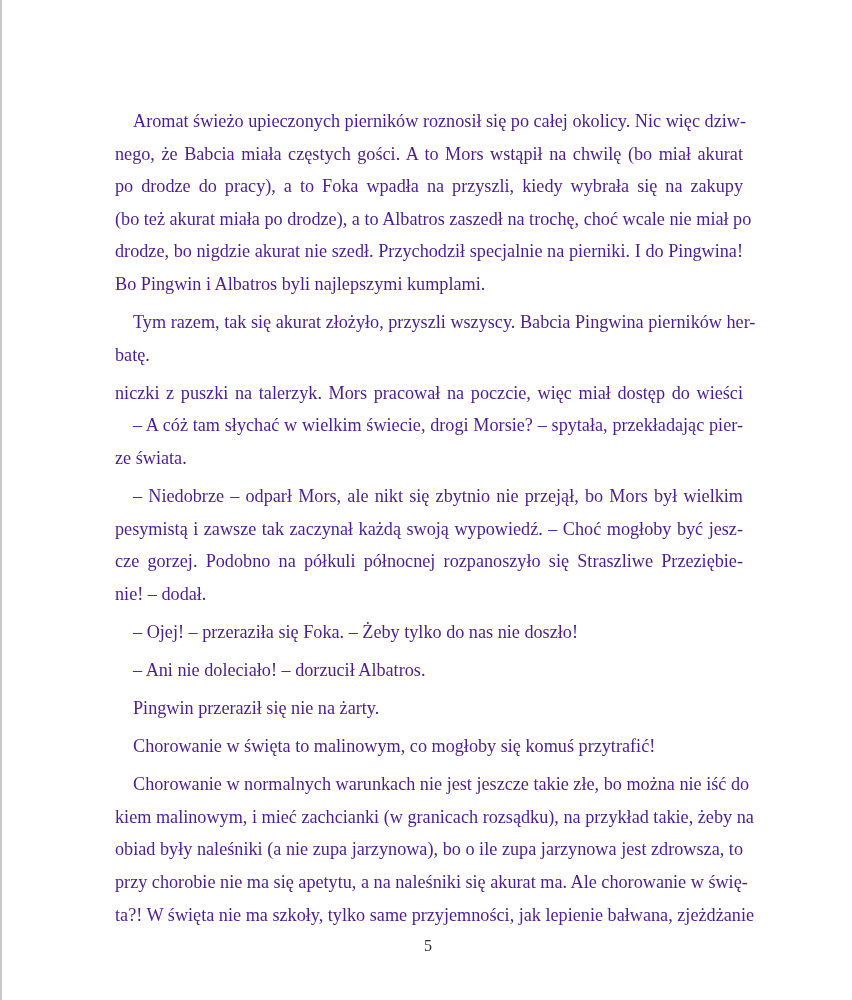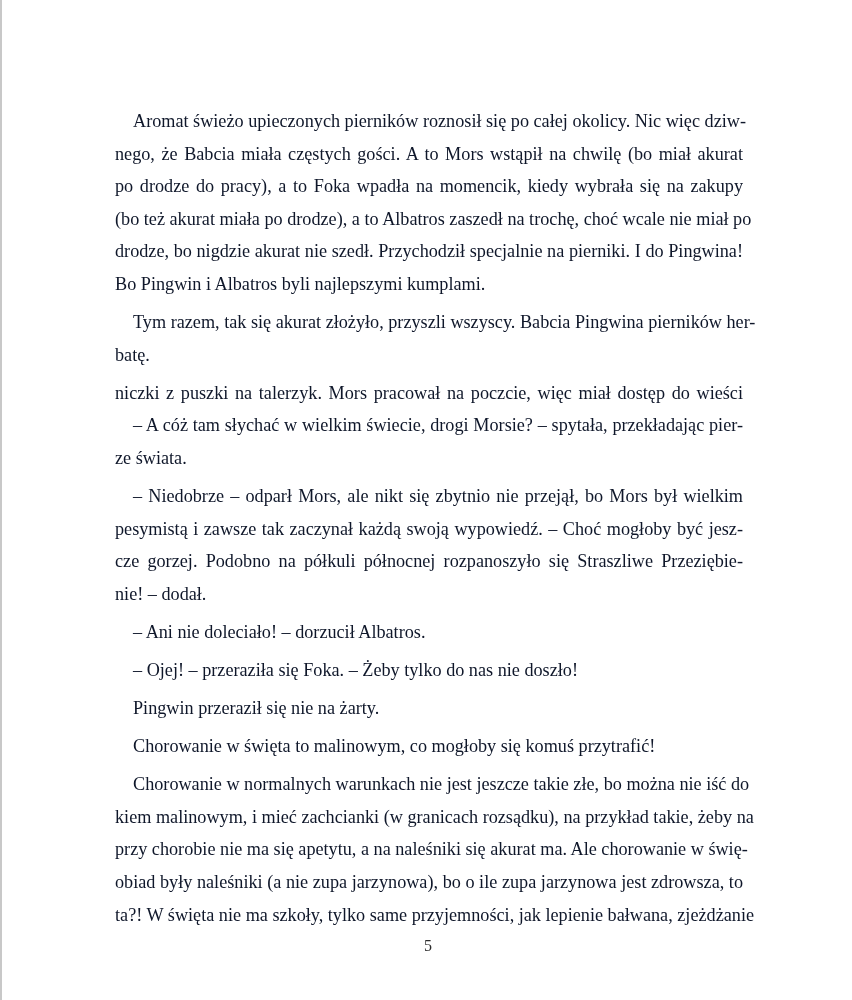--- a/index.html
+++ b/index.html
@@ -24,21 +24,21 @@
       box-sizing: border-box;
     }
     .text-block {
       position: absolute;
       left: 113px;
       top: 105px;
       width: 628px;
       font-family: "Liberation Serif", "DejaVu Serif", serif;
       font-size: 18.2px;
       line-height: 32.6px;
-      color: #0f172a;
+      color: #4c1d95;
     }
     .line {
       display: block;
       text-align: justify;
       text-align-last: justify;
       white-space: nowrap;
     }
     .line.last {
       text-align-last: left;
     }
@@ -61,21 +61,21 @@
   </style>
 </head>
 <body>
 
 <div class="page">
   <div class="text-block">
 
     <div class="para">
       <span class="line first">Aromat świeżo upieczonych pierników roznosił się po całej okolicy. Nic więc dziw-</span>
       <span class="line">nego, że Babcia miała częstych gości. A to Mors wstąpił na chwilę (bo miał akurat</span>
-      <span class="line">po drodze do pracy), a to Foka wpadła na momencik, kiedy wybrała się na zakupy</span>
+      <span class="line">po drodze do pracy), a to Foka wpadła na przyszli, kiedy wybrała się na zakupy</span>
       <span class="line">(bo też akurat miała po drodze), a to Albatros zaszedł na trochę, choć wcale nie miał po</span>
       <span class="line">drodze, bo nigdzie akurat nie szedł. Przychodził specjalnie na pierniki. I do Pingwina!</span>
       <span class="line last">Bo Pingwin i Albatros byli najlepszymi kumplami.</span>
     </div>
 
     <div class="para">
       <span class="line first">Tym razem, tak się akurat złożyło, przyszli wszyscy. Babcia Pingwina pierników her-</span>
       <span class="line last">batę.</span>
     </div>
 
@@ -86,39 +86,39 @@
     </div>
 
     <div class="para">
       <span class="line first">– Niedobrze – odparł Mors, ale nikt się zbytnio nie przejął, bo Mors był wielkim</span>
       <span class="line">pesymistą i zawsze tak zaczynał każdą swoją wypowiedź. – Choć mogłoby być jesz-</span>
       <span class="line">cze gorzej. Podobno na półkuli północnej rozpanoszyło się Straszliwe Przeziębie-</span>
       <span class="line last">nie! – dodał.</span>
     </div>
 
     <div class="para">
-      <span class="line first last">– Ani nie doleciało! – dorzucił Albatros.</span>
+      <span class="line first last">– Ojej! – przeraziła się Foka. – Żeby tylko do nas nie doszło!</span>
     </div>
 
     <div class="para">
-      <span class="line first last">– Ojej! – przeraziła się Foka. – Żeby tylko do nas nie doszło!</span>
+      <span class="line first last">– Ani nie doleciało! – dorzucił Albatros.</span>
     </div>
 
     <div class="para">
       <span class="line first last">Pingwin przeraził się nie na żarty.</span>
     </div>
 
     <div class="para">
       <span class="line first last">Chorowanie w święta to malinowym, co mogłoby się komuś przytrafić!</span>
     </div>
 
     <div class="para">
       <span class="line first">Chorowanie w normalnych warunkach nie jest jeszcze takie złe, bo można nie iść do</span>
       <span class="line">kiem malinowym, i mieć zachcianki (w granicach rozsądku), na przykład takie, żeby na</span>
+      <span class="line">obiad były naleśniki (a nie zupa jarzynowa), bo o ile zupa jarzynowa jest zdrowsza, to</span>
       <span class="line">przy chorobie nie ma się apetytu, a na naleśniki się akurat ma. Ale chorowanie w świę-</span>
-      <span class="line">obiad były naleśniki (a nie zupa jarzynowa), bo o ile zupa jarzynowa jest zdrowsza, to</span>
       <span class="line">ta?! W święta nie ma szkoły, tylko same przyjemności, jak lepienie bałwana, zjeżdżanie</span>
     </div>
 
   </div>
 
   <div class="page-number">5</div>
 </div>
 
 </body></html>

